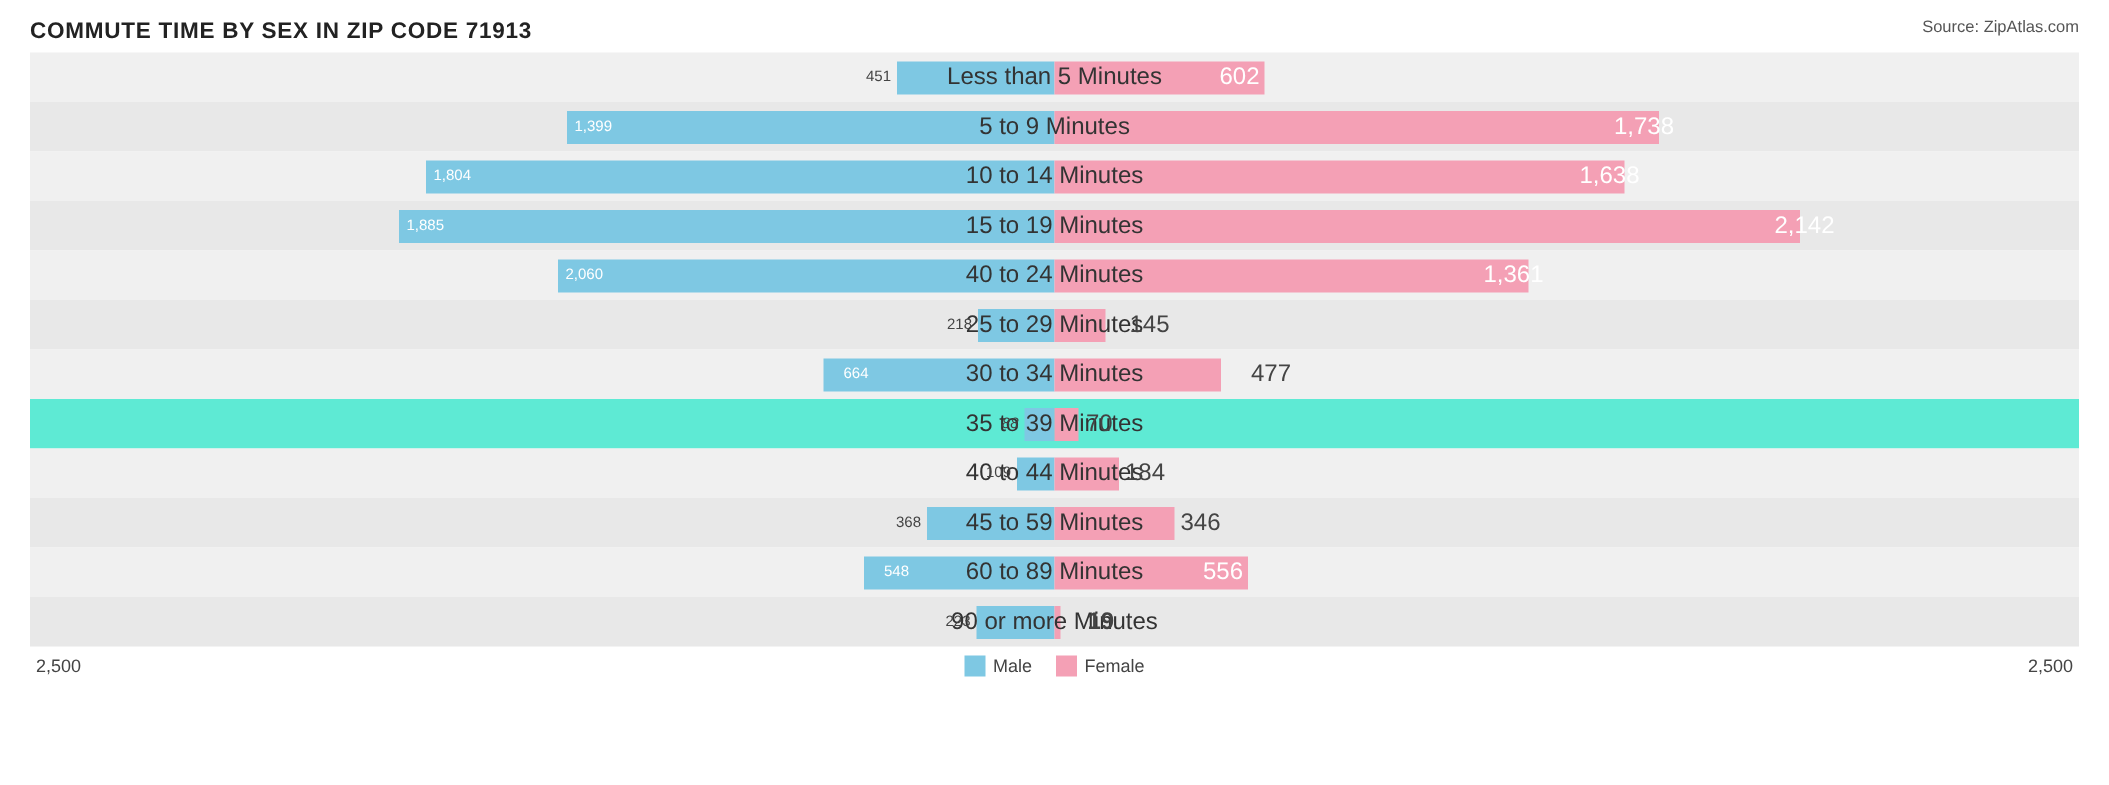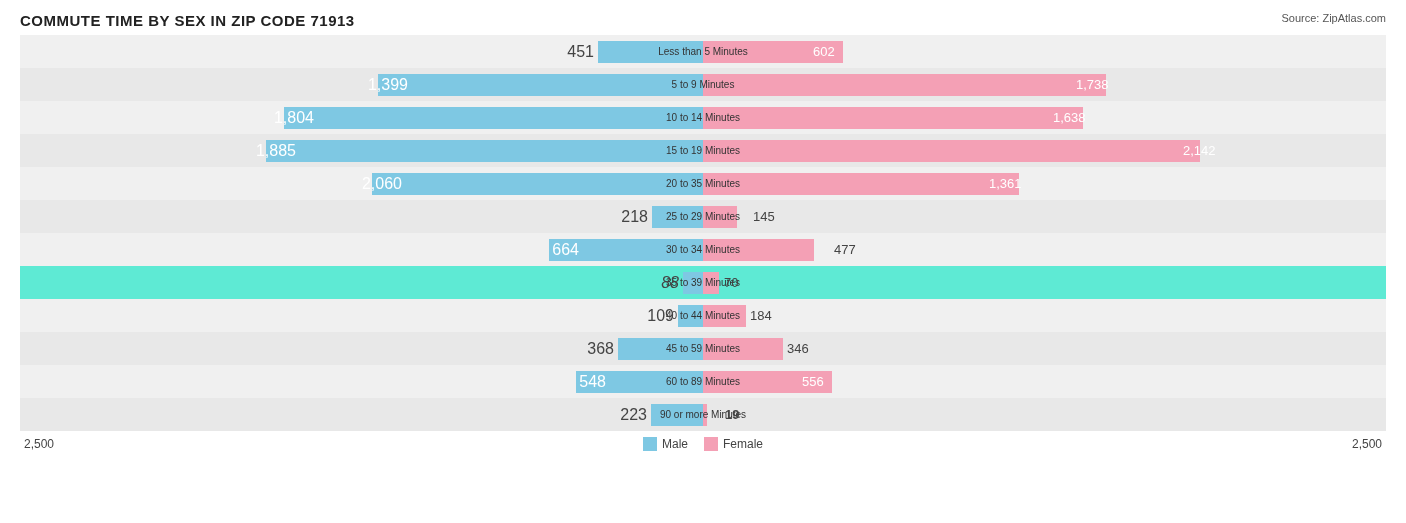--- a/index.html
+++ b/index.html
@@ -89,40 +89,40 @@
       height: 22px;
       background: #f4a0b5;
       left: 50%;
       top: 50%;
       transform: translateY(-50%);
     }
     .row-wrapper .row-label {
       position: absolute;
       left: 50%;
       transform: translateX(-50%);
-      font-size: 10px;
+      font-size: 16px;
       color: #333;
       white-space: nowrap;
       z-index: 5;
       background: transparent;
       text-align: left;
     }
     .row-wrapper .male-val {
       position: absolute;
       right: 50%;
-      font-size: 16px;
+      font-size: 10px;
       color: #333;
       white-space: nowrap;
       z-index: 5;
       text-align: center;
     }
     .row-wrapper .female-val {
       position: absolute;
       left: 50%;
-      font-size: 13px;
+      font-size: 16px;
       color: #333;
       white-space: nowrap;
       z-index: 5;
     }
   </style>
 </head>
 <body>
 
 <div class="chart-container">
   <div class="chart-title">COMMUTE TIME BY SEX IN ZIP CODE 71913</div>
@@ -154,21 +154,21 @@
       <div class="row-wrapper" style="background: rgb(232, 232, 232);">
         <div class="male-bar-el" style="width: 437px;"></div>
         <div class="female-bar-el" style="width: 497px;"></div>
         <div class="row-label">15 to 19 Minutes</div>
         <div class="male-val" style="margin-right: 0px; color: rgb(255, 255, 255); right: calc(50% + 407px);">1,885</div>
         <div class="female-val" style="margin-left: 13px; color: rgb(255, 255, 255); left: calc(50% + 467px);">2,142</div>
       </div>
       <div class="row-wrapper" style="background: rgb(240, 240, 240);">
         <div class="male-bar-el" style="width: 331px;"></div>
         <div class="female-bar-el" style="width: 316px;"></div>
-        <div class="row-label">20 to 35 Minutes</div>
+        <div class="row-label">40 to 24 Minutes</div>
         <div class="male-val" style="margin-right: 0px; color: rgb(255, 255, 255); right: calc(50% + 301px);">2,060</div>
         <div class="female-val" style="margin-left: 0px; color: rgb(255, 255, 255); left: calc(50% + 286px);">1,361</div>
       </div>
       <div class="row-wrapper" style="background: rgb(232, 232, 232);">
         <div class="male-bar-el" style="width: 51px;"></div>
         <div class="female-bar-el" style="width: 34px;"></div>
         <div class="row-label">25 to 29 Minutes</div>
         <div class="male-val" style="margin-right: 0px; color: rgb(68, 68, 68); right: calc(50% + 55px);">218</div>
         <div class="female-val" style="margin-left: 12px; color: rgb(68, 68, 68); left: calc(50% + 38px);">145</div>
       </div>

